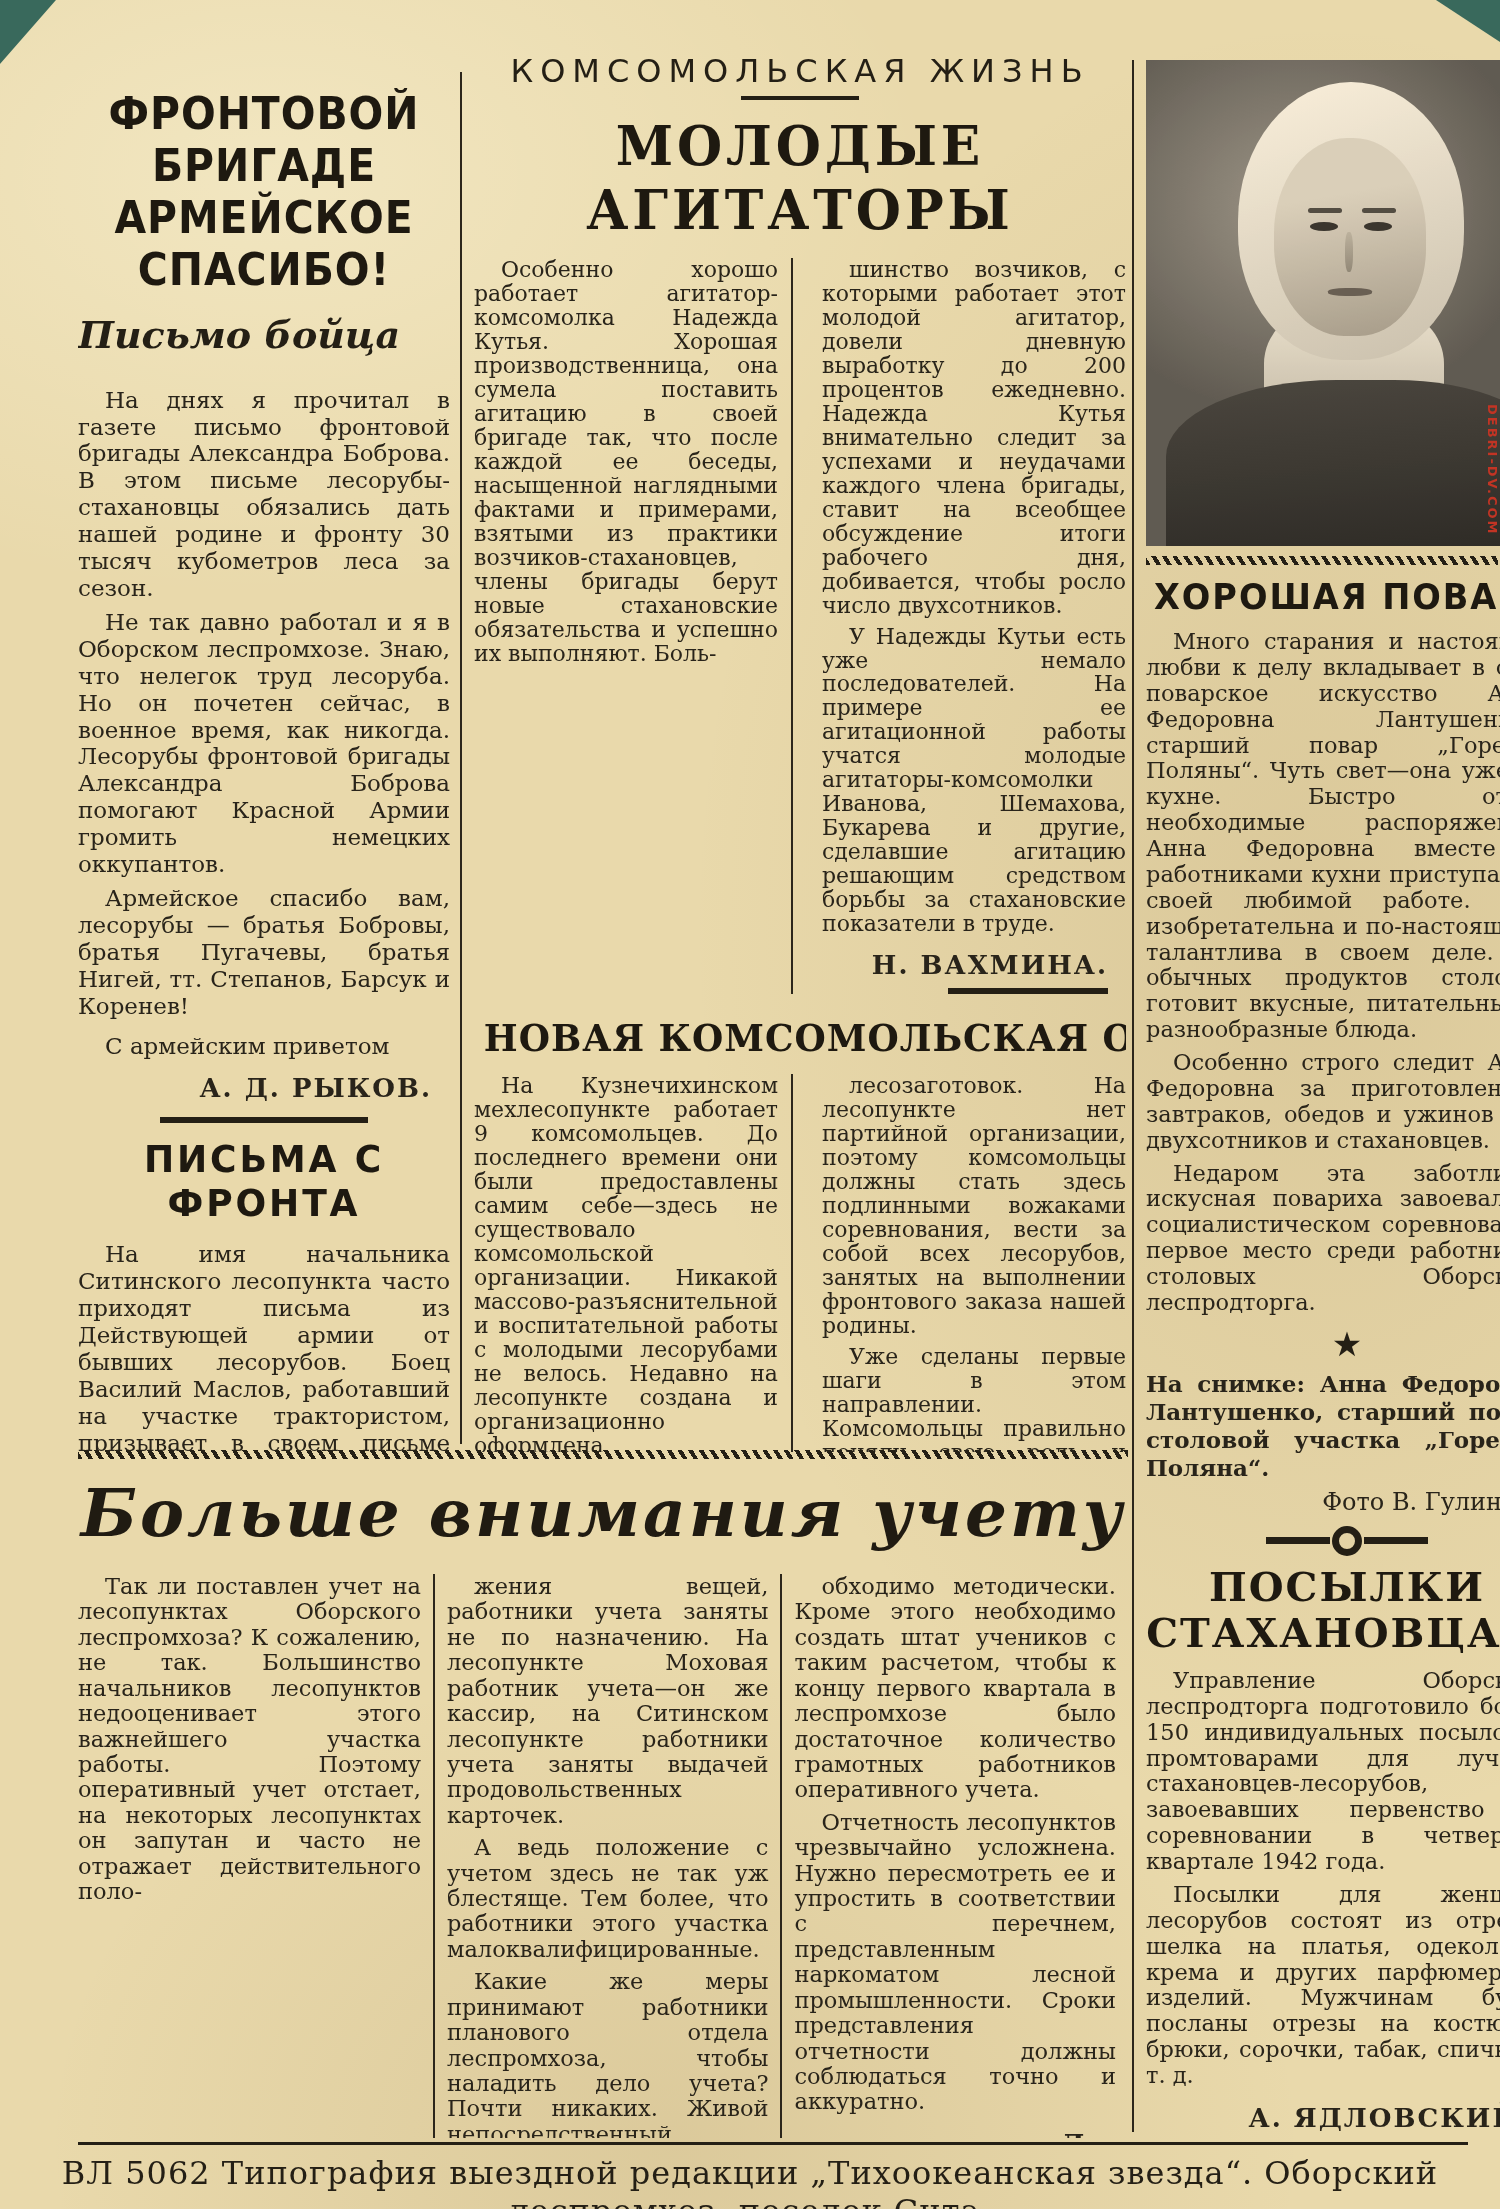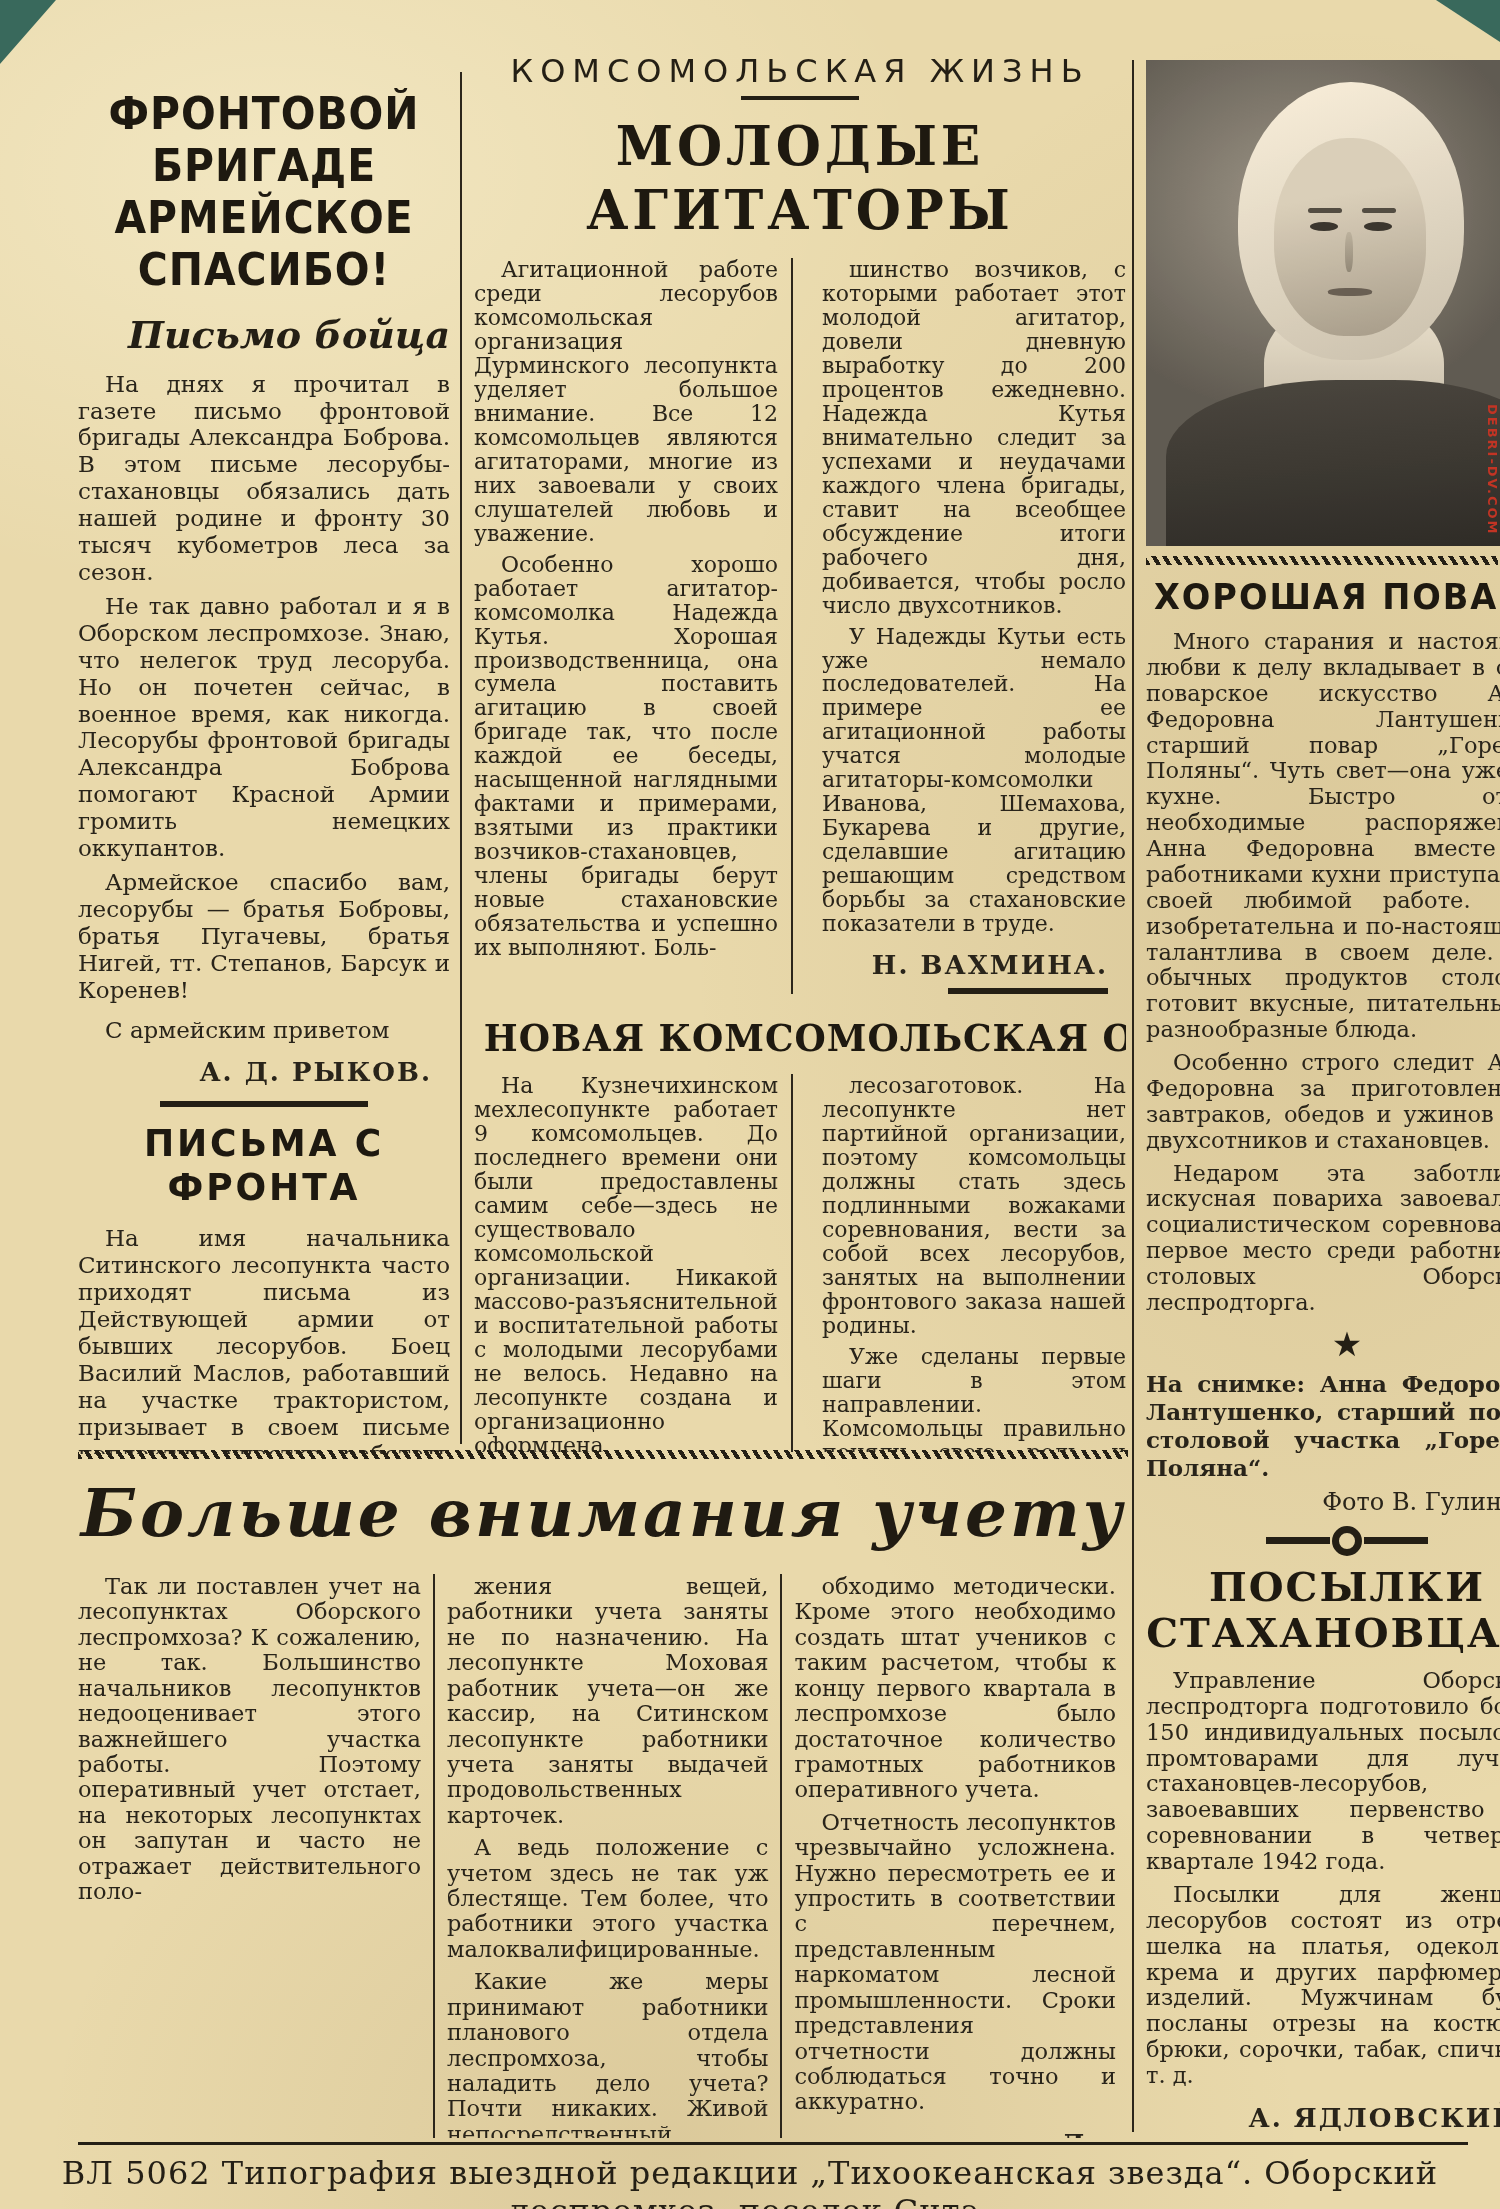--- a/index.html
+++ b/index.html
@@ -31,22 +31,22 @@
   .col-right { position:absolute; left:1146px;top:60px;  width:402px; height:2076px; overflow:hidden; }
   .bottom-art{ position:absolute; left:78px;  top:1474px; width:1050px; height:664px; overflow:hidden; }
 
   
   .hl-main {
     font-family:"DejaVu Sans", sans-serif; font-weight:bold;
     font-size:44px; line-height:1.18; text-align:center; letter-spacing:1px;
     transform:scaleX(0.93); color:#1e1910;
   }
   .subhead-italic {
-    font-style:italic; font-weight:bold; font-size:38px; text-align:right;
-    margin:16px 0 14px; color:#241f15;
+    font-style:italic; font-weight:bold; font-size:38px; text-align:left;
+    margin:16px 0 30px; color:#241f15;
   }
   .kicker {
     font-family:"DejaVu Sans", sans-serif; font-size:32px; letter-spacing:7px;
     text-align:center; color:#241f15; font-weight:500;
   }
   .kicker-bar { width:118px; height:4px; background:#241f15; margin:6px auto 14px; }
   .hl-serif-big {
     font-weight:bold; font-size:54px; letter-spacing:4px; text-align:center;
     color:#1e1910; margin:6px 0 16px; transform:scaleX(0.96);
   }
@@ -174,21 +174,20 @@
 
   </div>
 
   <div class="col-center">
     <div class="kicker">КОМСОМОЛЬСКАЯ ЖИЗНЬ</div>
     <div class="kicker-bar"></div>
 
     <div class="hl-serif-big">МОЛОДЫЕ АГИТАТОРЫ</div>
     <div class="twocol">
       <div class="subcol first">
-          <p class="para">Агитационной работе среди лесорубов комсомольская организация Дурминского лесопункта уделяет большое внимание. Все 12 комсомольцев являются агитаторами, многие из них завоевали у своих слушателей любовь и уважение.</p>
           <p class="para">Особенно хорошо работает агитатор-комсомолка Надежда Кутья. Хорошая производственница, она сумела поставить агитацию в своей бригаде так, что после каждой ее беседы, насыщенной наглядными фактами и примерами, взятыми из практики возчиков-стахановцев, члены бригады берут новые стахановские обязательства и успешно их выполняют. Боль-</p>
         </div>
       <div class="subcol second">
         <div>
             <p class="para">шинство возчиков, с которыми работает этот молодой агитатор, довели дневную выработку до 200 процентов ежедневно. Надежда Кутья внимательно следит за успехами и неудачами каждого члена бригады, ставит на всеобщее обсуждение итоги рабочего дня, добивается, чтобы росло число двухсотников.</p>
             <p class="para">У Надежды Кутьи есть уже немало последователей. На примере ее агитационной работы учатся молодые агитаторы-комсомолки Иванова, Шемахова, Букарева и другие, сделавшие агитацию решающим средством борьбы за стахановские показатели в труде.</p>
           </div>
         <div class="sig">Н. ВАХМИНА.</div>
         <div class="bar" style="width:160px; margin:8px 18px 0 auto;"></div>
       </div>

